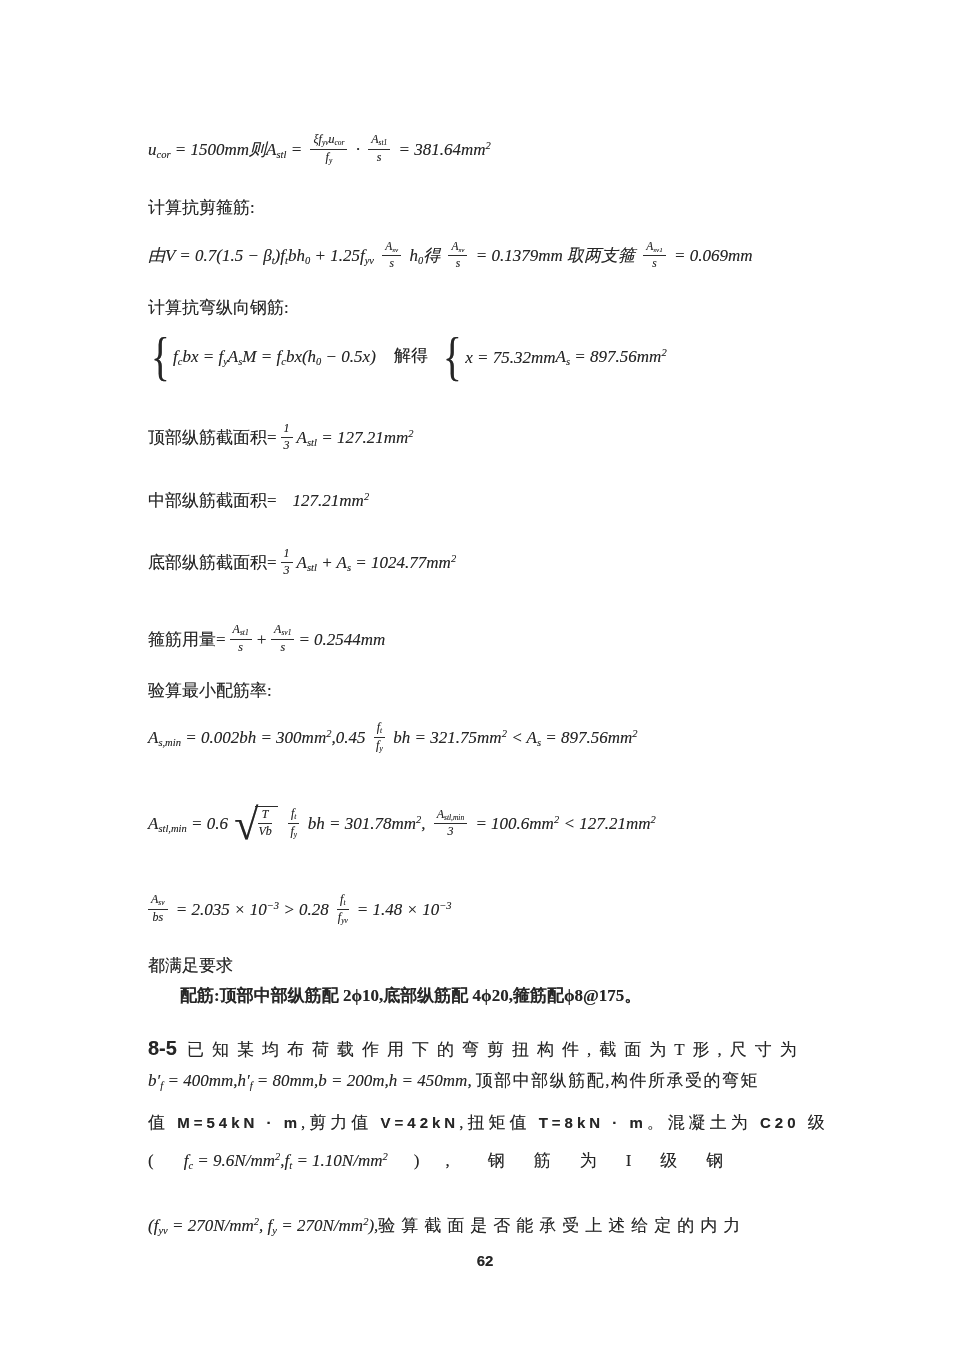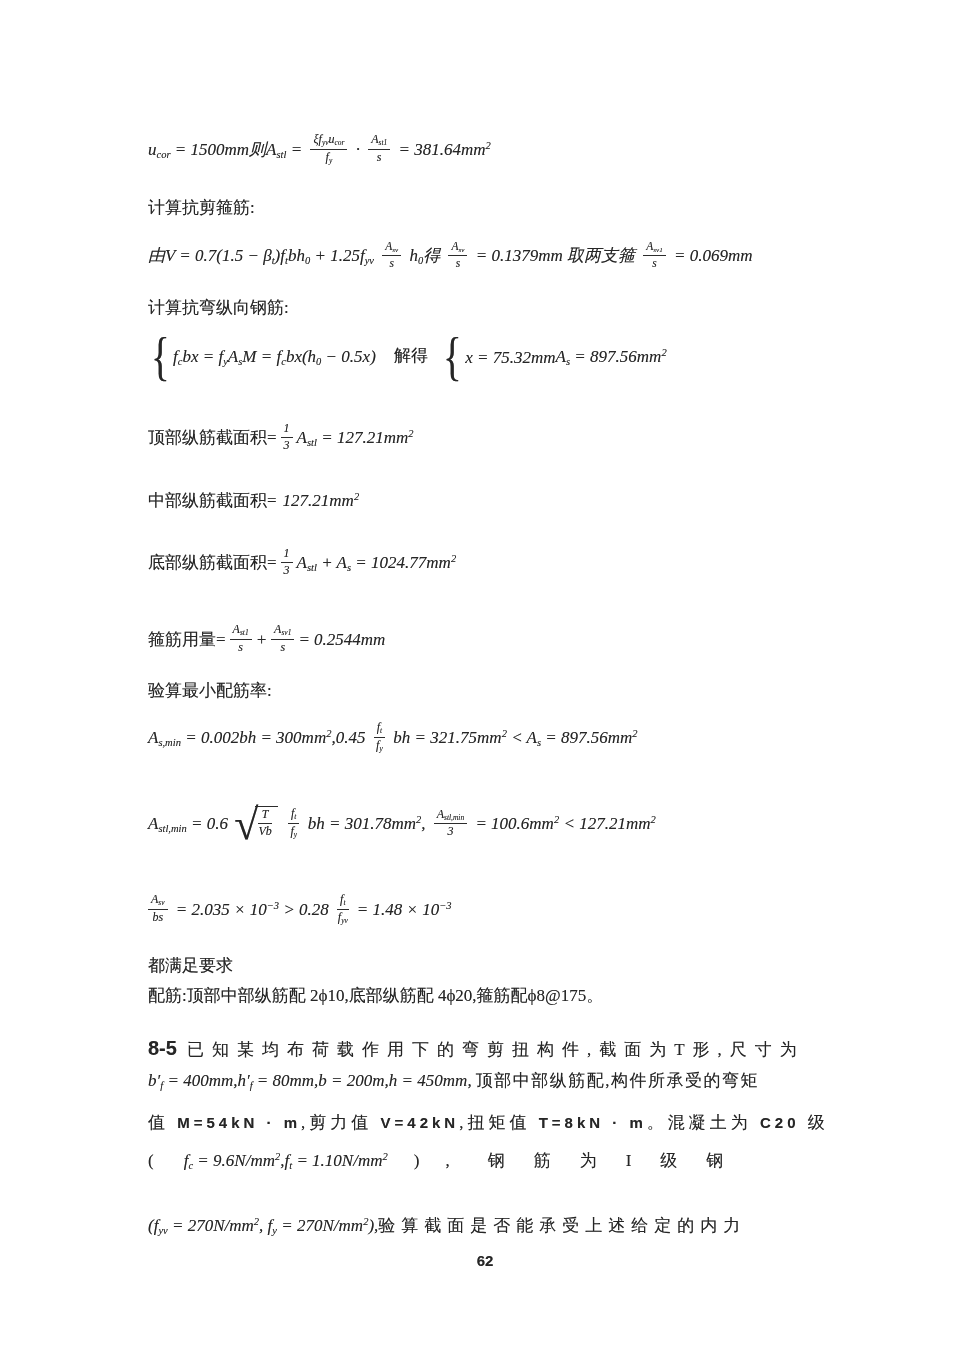--- a/index.html
+++ b/index.html
@@ -22,31 +22,31 @@
   .fm{font-size:12px;}
   .fs{font-size:11.5px;}
   .sys{display:inline-flex;align-items:center;vertical-align:middle;}
   .brace{font-size:52px;font-weight:300;font-style:normal;line-height:0.9;transform:scaleX(0.75);display:inline-block;}
   .syscol{display:inline-flex;flex-direction:row;row-gap:3px;align-items:center;}
   .solve{font-style:normal;margin:0 8px 16px 14px;}
   .sqrt{display:inline-flex;align-items:center;vertical-align:middle;margin:0 2px;transform:translateY(-2px);}
   .radical{font-size:44px;font-style:normal;font-weight:200;line-height:0;display:inline-block;transform:translateY(2px);}
   .radicand{border-top:1.4px solid #2c2c2c;padding:3px 5px 0 2px;display:inline-block;margin-left:-3px;}
   .bsans{font-family:"Liberation Sans","DejaVu Sans",sans-serif;font-weight:bold;font-size:15px;font-style:normal;}
-  .bold{font-weight:normal;}
+  .bold{font-weight:bold;margin-left:32px;}
   .pagenum{position:absolute;left:0;width:970px;text-align:center;font-family:"Liberation Sans","DejaVu Sans",sans-serif;font-weight:bold;font-size:15px;}
   .sp1{letter-spacing:8px;}
   .sp2{letter-spacing:1.5px;}
   .sp3{letter-spacing:4px;}
   .sp4{letter-spacing:29px;}
   .sp5{letter-spacing:6px;}
   .gap30{display:inline-block;width:30px;}
   .gap26{display:inline-block;width:26px;}
   .gap38{display:inline-block;width:38px;}
-  .mtail{margin-left:6px;}
+  .mtail{margin-left:16px;}
 </style>
 </head>
 <body>
 
 <div class="line math" style="top:135px">
   <span>u<sub>cor</sub> = 1500mm则A<sub>stl</sub> =</span>
   <span class="frac fm"><span class="num">ξf<sub>yv</sub>u<sub>cor</sub></span><span class="den">f<sub>y</sub></span></span>
   <span>·</span>
   <span class="frac fm"><span class="num">A<sub>st1</sub></span><span class="den">s</span></span>
   <span>= 381.64mm<sup>2</sup></span>

